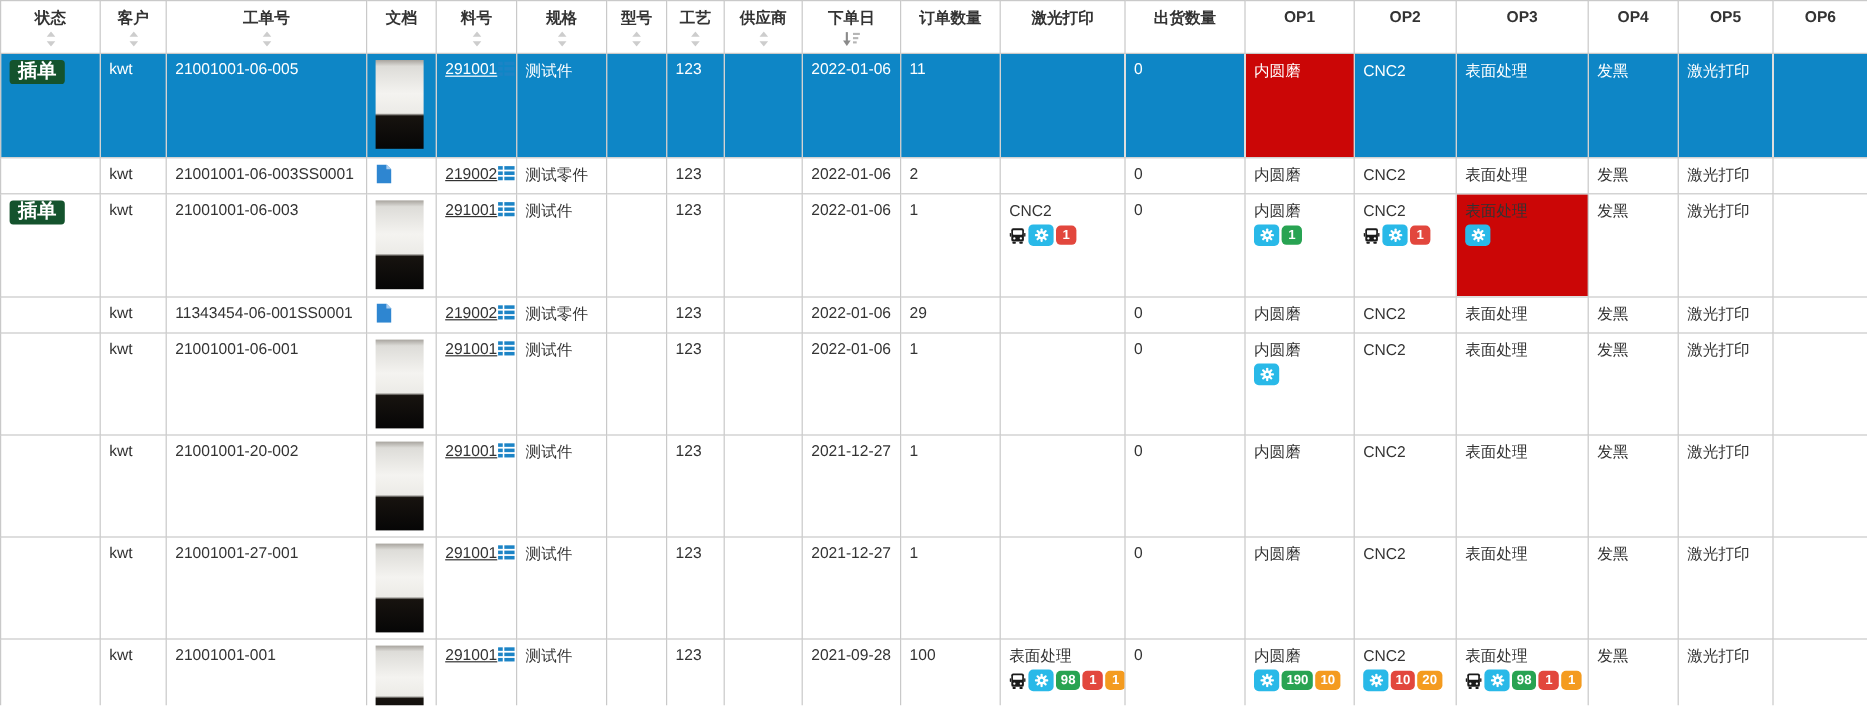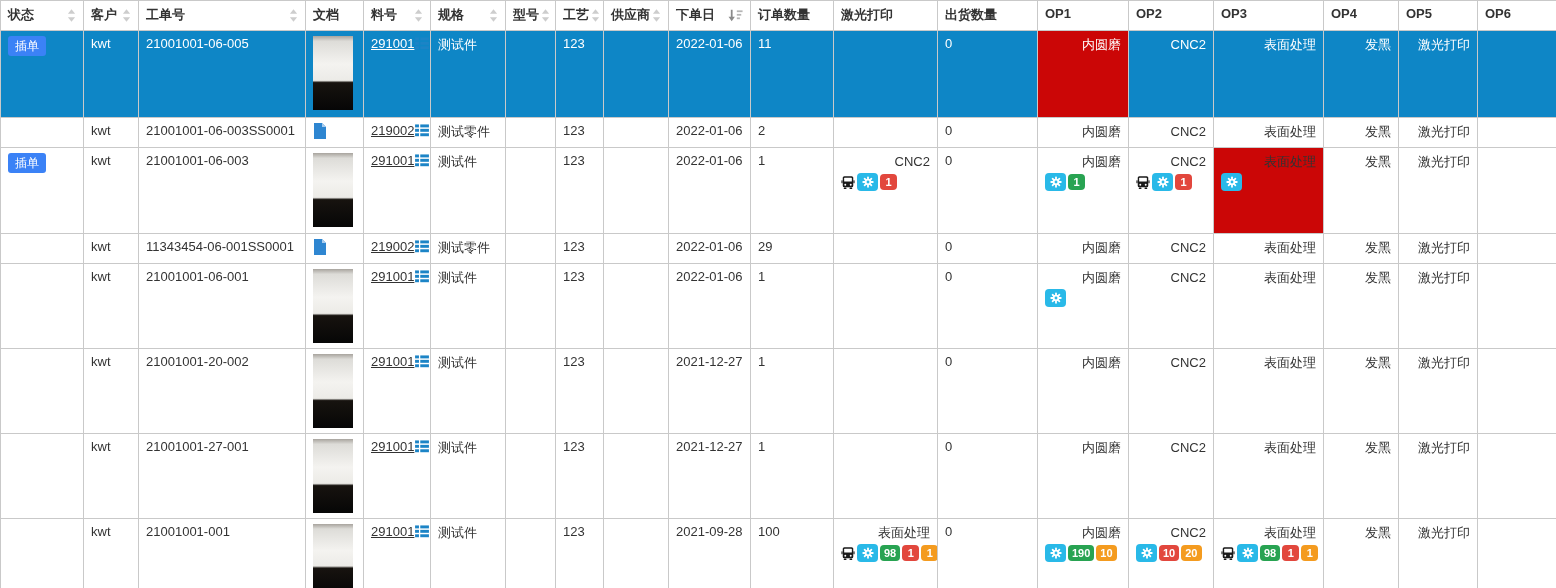--- a/index.html
+++ b/index.html
@@ -1,29 +1,29 @@
 <!DOCTYPE html>
 <html><head>
 <meta charset="utf-8">
 <style>
   html,body{margin:0;padding:0;background:#fff;}
   body{font-family:"Liberation Sans","DejaVu Sans",sans-serif;color:#333;}
   .viewport{width:1556px;height:588px;overflow:hidden;background:#fff;}
   table{border-collapse:collapse;table-layout:fixed;width:1556px;font-size:13px;}
   th,td{border:1px solid #c9c9c9;vertical-align:top;padding:5px 7px;overflow:hidden;box-sizing:border-box;}
   thead th{height:30px;font-weight:bold;text-align:left;padding:5px 7px;white-space:nowrap;background:#fff;}
-  .th-inner{display:flex;justify-content:space-between;align-items:center;gap:2px;}
+  .th-inner{display:flex;justify-content:space-between;align-items:center;gap:2px;flex-direction:column;}
   .th-inner .lbl{white-space:nowrap;}
   .sort-ic{display:inline-flex;align-items:center;flex:0 0 auto;}
   tr.selected td{background:#0e86c6;color:#fff;}
   td.alert{background:#cb0606 !important;}
-  .badge-status{background:#3b82f6;color:#fff;font-weight:normal;padding:2px 7px;border-radius:3px;font-size:12px;display:inline-block;line-height:16px;}
+  .badge-status{background:#14532d;color:#fff;font-weight:bold;padding:2px 7px;border-radius:3px;font-size:16px;display:inline-block;line-height:16px;}
   .thumb{width:40px;height:74px;background:linear-gradient(180deg,#a8a49e 0%,#dddcd8 7%,#f4f3f0 38%,#ecebe7 60%,#17130f 63%,#060606 100%);}
   tr.cut .thumb{height:70px;}
-  .proc-name{line-height:17px;text-align:right;}
+  .proc-name{line-height:17px;}
   .proc-icons{display:flex;align-items:center;gap:2px;margin-top:3px;flex-wrap:nowrap;}
   .badge-gear{width:21px;height:18px;border-radius:4px;background:#29b9e8;display:inline-flex;align-items:center;justify-content:center;flex:0 0 auto;}
   .badge-num{min-width:9px;padding:1px 4px;border-radius:4px;color:#fff;font-weight:bold;font-size:11px;text-align:center;line-height:14px;display:inline-block;flex:0 0 auto;}
   .c-green{background:#28a352;}
   .c-red{background:#e2473d;}
   .c-orange{background:#f49b1f;}
   .part-wrap{display:flex;align-items:center;gap:1px;text-decoration:underline;}
   .truck{display:inline-flex;align-items:center;flex:0 0 auto;}
   .fileic{display:inline-flex;}
 </style>

